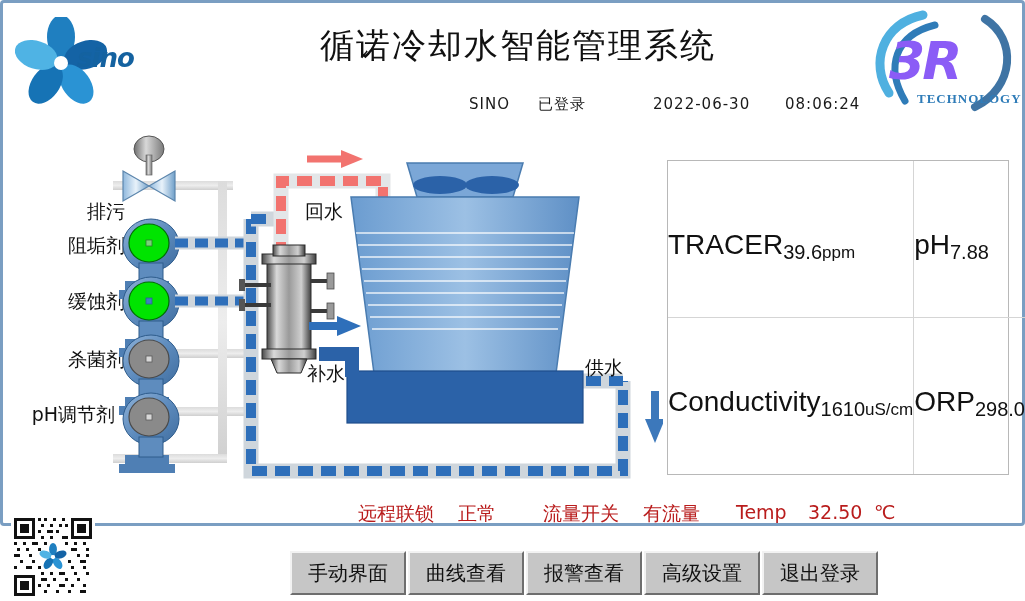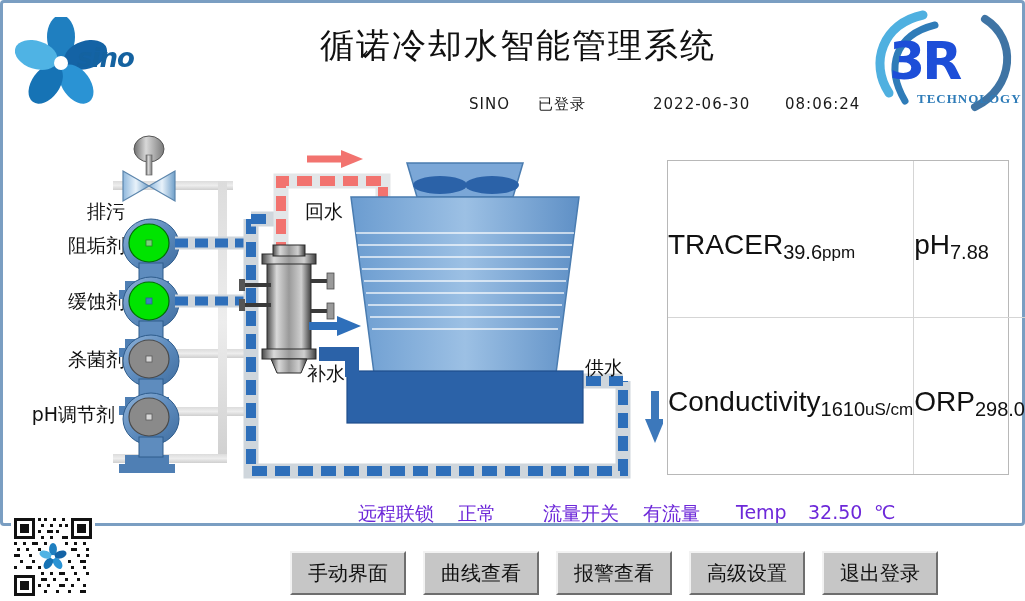--- a/index.html
+++ b/index.html
@@ -37,22 +37,22 @@
   .sino-text {
     position: absolute; left: 62px; top: 26px;
     font-size: 26px; font-weight: bold; font-style: italic;
     color: #1462a0; letter-spacing: -1px;
     font-family: "DejaVu Sans", sans-serif;
   }
   
   .r3-logo { position: absolute; left: 862px; top: 6px; width: 152px; height: 110px; }
   .r3-text {
     position: absolute; left: 24px; top: 22px;
-    font-size: 52px; font-weight: bold; 
-    color: #1d4ed8; letter-spacing: -3px;
+    font-size: 52px; font-weight: bold; font-style: italic;
+    color: #8b5cf6; letter-spacing: -3px;
     font-family: "DejaVu Sans", sans-serif;
   }
   .r3-sub {
     position: absolute; left: 52px; top: 82px;
     font-size: 13px; font-weight: bold; color: #2f7cb8; letter-spacing: 1px;
     font-family: Liberation Serif, serif;
   }
 
   
   .chem-label {
@@ -79,25 +79,25 @@
     padding-top: 12px;
   }
   .meas-cell:nth-child(2n) { border-right: none; }
   .meas-cell:nth-child(3), .meas-cell:nth-child(4) { border-bottom: none; }
   .meas-name { font-size: 28px; color: #111; font-family: "Liberation Sans", sans-serif; }
   .meas-val  { font-size: 20px; color: #111; margin-top: 16px; font-family: "Liberation Sans", sans-serif; }
   .meas-unit { font-size: 17px; color: #111; margin-top: 16px; font-family: "Liberation Sans", sans-serif; }
 
   
   .status-row { position: absolute; left: 355px; top: 498px; height: 28px; }
-  .st-item { position: absolute; font-size: 19px; color: #6d28d9; white-space: nowrap;
+  .st-item { position: absolute; font-size: 19px; color: #b91c1c; white-space: nowrap;
              font-family: "DejaVu Sans", sans-serif; }
 
   
-  .btn-bar { position: absolute; left: 287px; top: 548px; display: flex; gap: 17px; }
+  .btn-bar { position: absolute; left: 287px; top: 548px; display: flex; gap: 2px; }
   .hmi-btn {
     width: 116px; height: 44px;
     background: #c6c6c6;
     border-top: 2px solid #f2f2f2; border-left: 2px solid #f2f2f2;
     border-right: 2px solid #6e6e6e; border-bottom: 2px solid #6e6e6e;
     font-size: 20px; color: #111; cursor: pointer;
     display: flex; align-items: center; justify-content: center;
     font-family: "DejaVu Sans", sans-serif;
   }
 

